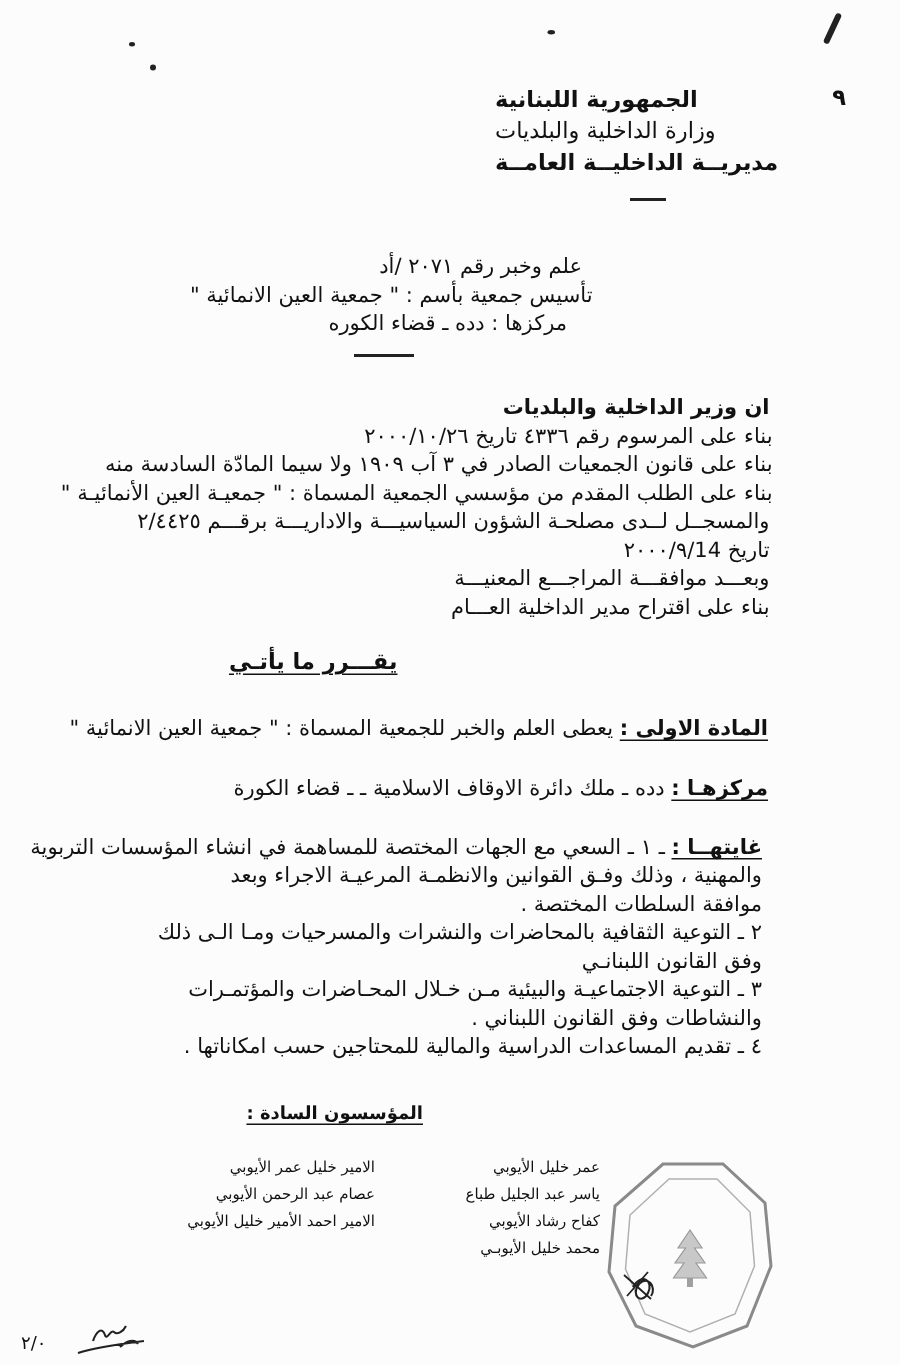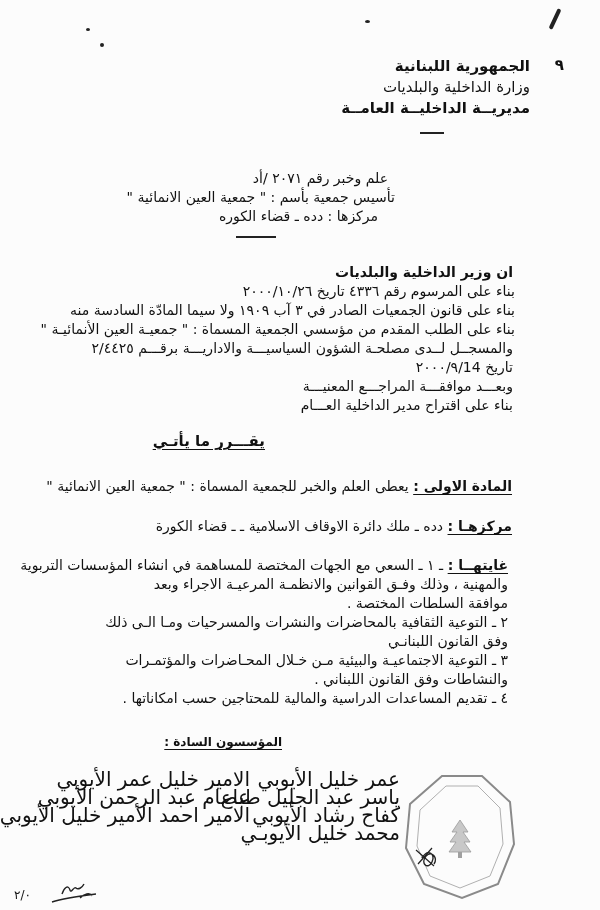--- a/index.html
+++ b/index.html
@@ -5,30 +5,30 @@
   html, body { margin: 0; padding: 0; }
   body {
     width: 600px; height: 910px; overflow: hidden;
     background: #fdfdfd;
     position: relative;
     font-family: "DejaVu Sans", "Liberation Sans", sans-serif;
     color: #111;
   }
   .page { position: absolute; inset: 0; background: #fcfcfc; }
   .abs { position: absolute; direction: rtl; white-space: nowrap; }
-  .hdr { font-weight: bold; font-size: 15px; line-height: 20px; text-align: right; right: 70px; width: 200px; margin-left: 34px; }
+  .hdr { font-weight: bold; font-size: 15px; line-height: 20px; text-align: left; right: 70px; width: 200px; margin-left: 34px; }
   .ref { font-size: 14px; line-height: 20px; }
   .body-line { font-size: 14px; line-height: 21px; text-align: right; }
   .bold { font-weight: bold; }
   .u { text-decoration: underline; text-underline-offset: 3px; }
   .rule { position: absolute; height: 2px; background: #222; }
   .stamp {
     position: absolute; left: 402px; top: 772px; width: 115px; height: 130px;
   }
-  .names { font-size: 20px; line-height: 18px; }
+  .names { font-size: 10px; line-height: 18px; }
   .specks span { position: absolute; background: #222; border-radius: 50%; }
 </style>
 </head>
 <body>
 
 <div class="page">
 
   <div class="specks">
     <span style="left:553px;top:8px;width:4px;height:22px;transform:rotate(25deg);border-radius:2px;"></span>
     <span style="left:86px;top:28px;width:4px;height:3px;"></span>

